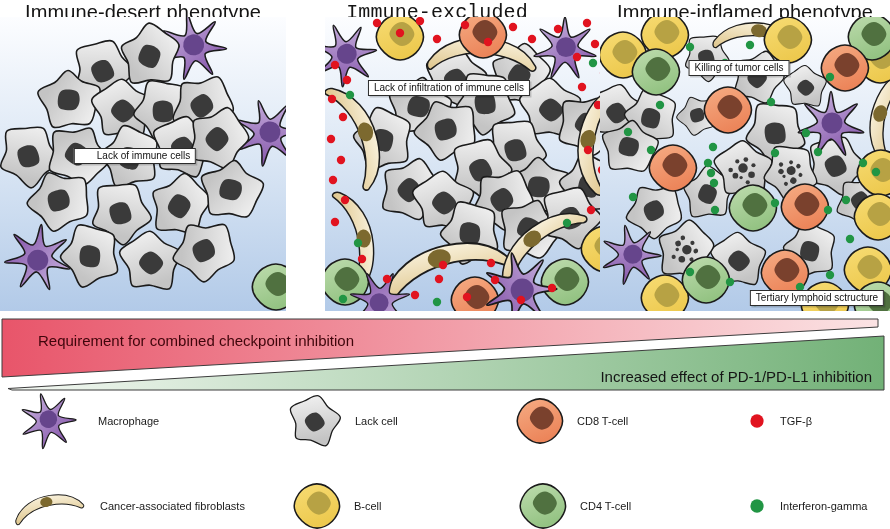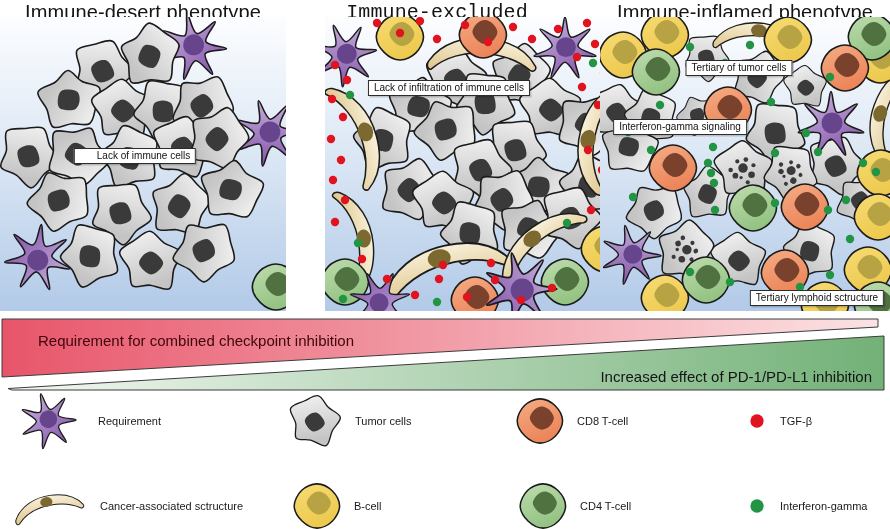--- a/index.html
+++ b/index.html
@@ -676,22 +676,21 @@
         <g transform="translate(230,258) rotate(0) scale(1)">
           <circle cx="0" cy="0" r="4.2" fill="#219544"></circle>
         </g>
         <g transform="translate(155,285) rotate(0) scale(1)">
           <circle cx="0" cy="0" r="4.2" fill="#219544"></circle>
         </g>
         <g transform="translate(250,222) rotate(0) scale(1)">
           <circle cx="0" cy="0" r="4.2" fill="#219544"></circle>
         </g>
       </svg>
-      <div class="plabel" style="left: 139px; top: 51px;">Tertiary of tumor cells</div>
-      <div class="plabel" style="left: 80px; top: 110px;">Interferon-gamma signaling</div>
+      <div class="plabel" style="left: 139px; top: 51px;">Killing of tumor cells</div>
       <div class="plabel" style="left: 201px; top: 281px; margin-left: 16px;">Tertiary lymphoid sctructure</div>
     </div>
 
   <svg id="sharedDefs" style="position:absolute;width:0;height:0" aria-hidden="true">
       <defs id="defsRoot">
         <linearGradient id="gradPanel" x1="0" y1="0" x2="0" y2="1">
           <stop offset="0%" stop-color="#fcfdff"></stop>
           <stop offset="45%" stop-color="#dde8f5"></stop>
           <stop offset="100%" stop-color="#b2cae8"></stop>
         </linearGradient>
@@ -738,30 +737,30 @@
   </svg>
 
   <div class="legend">
     <div class="legend-item" style="left:10px;top:390px">
       <svg class="licon" viewBox="-40 -34 80 68" width="76" height="62">
           <g transform="translate(0,0) rotate(-15) scale(0.92)">
             <path d="M 0.0,-33.5 C 2.0,-33.5 1.7,-14.7 6.1,-12.6 C 10.4,-10.5 24.9,-22.5 26.2,-20.9 C 27.5,-19.3 12.6,-7.8 13.6,-3.1 C 14.7,1.6 33.1,5.5 32.7,7.5 C 32.2,9.4 14.0,4.9 10.9,8.7 C 7.9,12.5 16.4,29.3 14.5,30.2 C 12.7,31.1 4.8,14.0 0.0,14.0 C -4.8,14.0 -12.7,31.1 -14.5,30.2 C -16.4,29.3 -7.9,12.5 -10.9,8.7 C -14.0,4.9 -32.2,9.4 -32.7,7.5 C -33.1,5.5 -14.7,1.6 -13.6,-3.1 C -12.6,-7.8 -27.5,-19.3 -26.2,-20.9 C -24.9,-22.5 -10.4,-10.5 -6.1,-12.6 C -1.7,-14.7 -2.0,-33.5 0.0,-33.5 Z" fill="url(#gradMac)" stroke="#1b1b1b" stroke-width="1.6" stroke-linejoin="round"></path>
             <circle cx="1" cy="-2" r="10.5" fill="#66458c"></circle>
           </g>
         </svg>
-      <span>Requirement</span>
+      <span>Macrophage</span>
     </div>
     <div class="legend-item" style="left:285px;top:390px">
       <svg class="licon" viewBox="-32 -32 64 64" width="58" height="58">
           <g transform="translate(0,0) rotate(10) scale(0.92)">
             <path d="M 0.0,-30.7 C 4.9,-30.3 8.9,-22.7 14.0,-19.2 C 19.0,-15.8 28.7,-14.3 30.3,-9.9 C 32.0,-5.4 25.5,1.6 23.7,7.7 C 21.9,13.8 23.4,24.2 19.4,26.7 C 15.5,29.3 6.1,23.7 0.0,23.2 C -6.1,22.7 -13.9,26.7 -17.4,23.9 C -20.9,21.2 -18.8,12.4 -21.0,6.8 C -23.1,1.2 -31.2,-5.1 -30.3,-9.9 C -29.5,-14.6 -20.7,-18.1 -15.7,-21.6 C -10.6,-25.1 -4.9,-31.1 0.0,-30.7 Z" fill="url(#gradTumor)" stroke="#1b1b1b" stroke-width="1.6" stroke-linejoin="round"></path>
             <path d="M 0.0,-11.5 C 2.5,-11.4 5.3,-9.2 7.3,-7.3 C 9.4,-5.4 12.1,-2.5 12.2,0.0 C 12.2,2.5 9.7,5.7 7.6,7.6 C 5.6,9.6 2.5,11.6 0.0,11.5 C -2.5,11.4 -5.3,9.2 -7.3,7.3 C -9.3,5.4 -11.9,2.5 -12.0,0.0 C -12.0,-2.5 -9.8,-5.9 -7.8,-7.8 C -5.8,-9.7 -2.5,-11.6 0.0,-11.5 Z" fill="#3a3a3a" transform="translate(1,1)"></path>
           </g>
         </svg>
-      <span>Tumor cells</span>
+      <span>Lack cell</span>
     </div>
     <div class="legend-item" style="left:515px;top:390px">
       <svg class="licon" viewBox="-26 -26 52 52" width="50" height="50">
           <g transform="translate(0,0) rotate(0) scale(1)">
             <path d="M 0.0,-23.0 C 5.3,-22.9 11.9,-19.6 15.8,-15.8 C 19.7,-11.9 23.4,-5.3 23.5,0.0 C 23.5,5.3 19.8,12.1 15.9,15.9 C 12.0,19.8 5.3,23.1 0.0,23.0 C -5.3,22.9 -11.7,19.4 -15.6,15.6 C -19.6,11.8 -23.6,5.3 -23.7,0.0 C -23.8,-5.3 -20.0,-12.3 -16.1,-16.1 C -12.2,-19.9 -5.3,-23.1 0.0,-23.0 Z" fill="url(#gradCD8)" stroke="#1b1b1b" stroke-width="1.6" stroke-linejoin="round"></path>
             <path d="M 0.0,-12.0 C 2.7,-12.0 6.0,-10.1 8.1,-8.1 C 10.1,-6.1 12.3,-2.7 12.4,0.0 C 12.4,2.7 10.3,6.2 8.2,8.2 C 6.2,10.2 2.7,12.0 0.0,12.0 C -2.7,12.0 -5.9,10.0 -8.0,8.0 C -10.1,6.0 -12.5,2.7 -12.6,0.0 C -12.7,-2.7 -10.4,-6.3 -8.3,-8.3 C -6.2,-10.3 -2.7,-12.0 0.0,-12.0 Z" fill="#7a412d" transform="translate(2,-3)"></path>
           </g>
         </svg>
       <span>CD8 T-cell</span>
     </div>
@@ -773,21 +772,21 @@
         </svg>
       <span>TGF-β</span>
     </div>
     <div class="legend-item" style="left:10px;top:475px">
       <svg class="licon" viewBox="-42 -26 84 52" width="78" height="50">
           <g transform="translate(0,2) rotate(-8) scale(0.66)">
             <path d="M -56,12 C -46,-8 -22,-20 4,-20 C 28,-20 46,-12 56,2 C 58,5 55,9 51,7 C 38,-1 20,-5 2,-4 C -20,-3 -40,6 -52,20 C -56,22 -58,16 -56,12 Z" fill="url(#gradFib)" stroke="#1b1b1b" stroke-width="1.6" stroke-linejoin="round"></path>
             <ellipse cx="-3" cy="-10" rx="10" ry="8" fill="#7c692f"></ellipse>
           </g>
         </svg>
-      <span>Cancer-associated sctructure</span>
+      <span>Cancer-associated fibroblasts</span>
     </div>
     <div class="legend-item" style="left:292px;top:475px">
       <svg class="licon" viewBox="-26 -26 52 52" width="50" height="50">
           <g transform="translate(0,0) rotate(0) scale(1)">
             <path d="M 0.0,-23.0 C 5.3,-22.9 11.9,-19.6 15.8,-15.8 C 19.7,-11.9 23.4,-5.3 23.5,0.0 C 23.5,5.3 19.8,12.1 15.9,15.9 C 12.0,19.8 5.3,23.1 0.0,23.0 C -5.3,22.9 -11.7,19.4 -15.6,15.6 C -19.6,11.8 -23.6,5.3 -23.7,0.0 C -23.8,-5.3 -20.0,-12.3 -16.1,-16.1 C -12.2,-19.9 -5.3,-23.1 0.0,-23.0 Z" fill="url(#gradB)" stroke="#1b1b1b" stroke-width="1.6" stroke-linejoin="round"></path>
             <path d="M 0.0,-12.0 C 2.7,-12.0 6.0,-10.1 8.1,-8.1 C 10.1,-6.1 12.3,-2.7 12.4,0.0 C 12.4,2.7 10.3,6.2 8.2,8.2 C 6.2,10.2 2.7,12.0 0.0,12.0 C -2.7,12.0 -5.9,10.0 -8.0,8.0 C -10.1,6.0 -12.5,2.7 -12.6,0.0 C -12.7,-2.7 -10.4,-6.3 -8.3,-8.3 C -6.2,-10.3 -2.7,-12.0 0.0,-12.0 Z" fill="#b7a244" transform="translate(2,-3)"></path>
           </g>
         </svg>
       <span>B-cell</span>
     </div>

